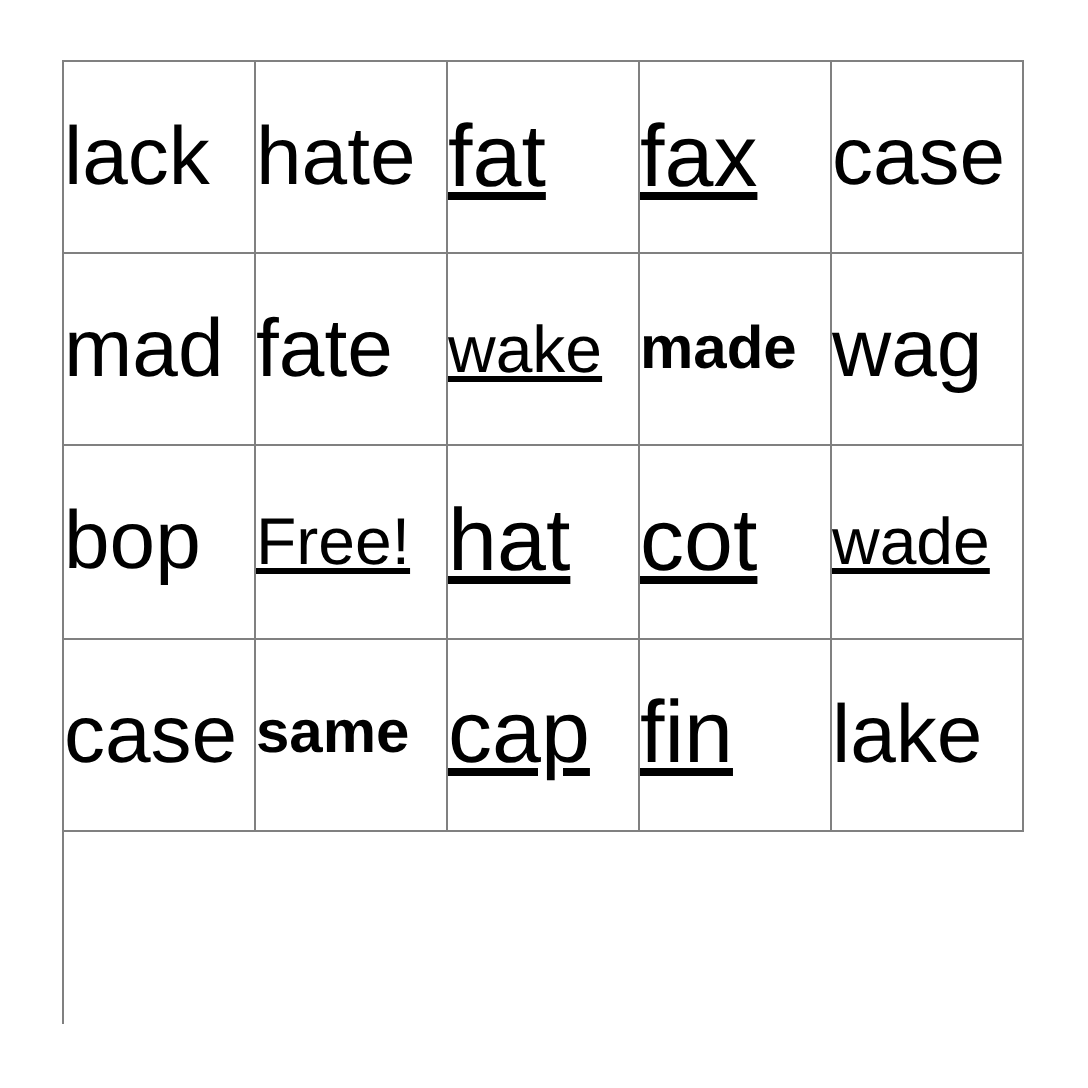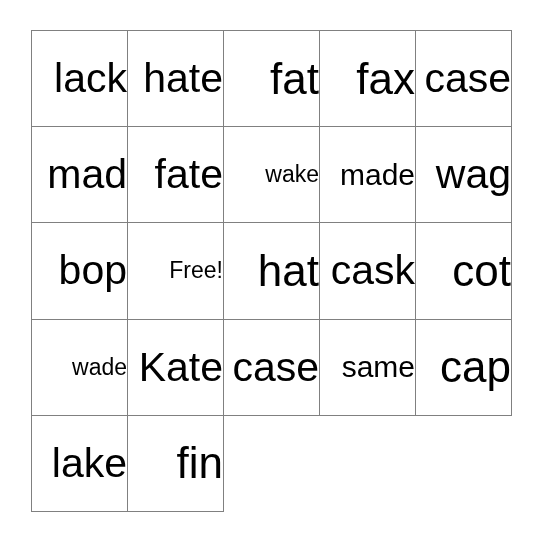--- a/index.html
+++ b/index.html
@@ -26,37 +26,37 @@
     border-top: 1px solid #808080;
     border-left: 1px solid #808080;
     background: #ffffff;
   }
   .bingo-cell {
     box-sizing: border-box;
     border-right: 1px solid #808080;
     border-bottom: 1px solid #808080;
     display: flex;
     align-items: center;
-    justify-content: flex-end;
+    justify-content: flex-start;
     overflow: hidden;
     background: #ffffff;
   }
   .cell-text {
     color: #000000;
     line-height: 1;
     white-space: nowrap;
     text-align: center;
     font-weight: 400;
     letter-spacing: 0;
   }
   
-  .size-xl  { font-size: 44px; }
+  .size-xl  { font-size: 44px; text-decoration: underline; }
   .size-lg  { font-size: 41px; }
-  .size-sm  { font-size: 23px; }
-  .size-xs  { font-size: 30px; }
+  .size-sm  { font-size: 33px; text-decoration: underline; }
+  .size-xs  { font-size: 30px; font-weight: bold; }
 </style>
 </head>
 <body>
 
 <div id="bingo-card">
     <div class="bingo-cell">
       <span class="cell-text size-lg">lack</span>
     </div>
     <div class="bingo-cell">
       <span class="cell-text size-lg">hate</span>
@@ -88,39 +88,33 @@
     <div class="bingo-cell">
       <span class="cell-text size-lg">bop</span>
     </div>
     <div class="bingo-cell">
       <span class="cell-text size-sm">Free!</span>
     </div>
     <div class="bingo-cell">
       <span class="cell-text size-xl">hat</span>
     </div>
     <div class="bingo-cell">
-      <span class="cell-text size-lg">cask</span>
-    </div>
-    <div class="bingo-cell">
       <span class="cell-text size-xl">cot</span>
     </div>
     <div class="bingo-cell">
       <span class="cell-text size-sm">wade</span>
-    </div>
-    <div class="bingo-cell">
-      <span class="cell-text size-lg">Kate</span>
     </div>
     <div class="bingo-cell">
       <span class="cell-text size-lg">case</span>
     </div>
     <div class="bingo-cell">
       <span class="cell-text size-xs">same</span>
     </div>
     <div class="bingo-cell">
       <span class="cell-text size-xl">cap</span>
     </div>
     <div class="bingo-cell">
-      <span class="cell-text size-lg">lake</span>
+      <span class="cell-text size-xl">fin</span>
     </div>
     <div class="bingo-cell">
-      <span class="cell-text size-xl">fin</span>
+      <span class="cell-text size-lg">lake</span>
     </div>
   </div>
 
 </body></html>

